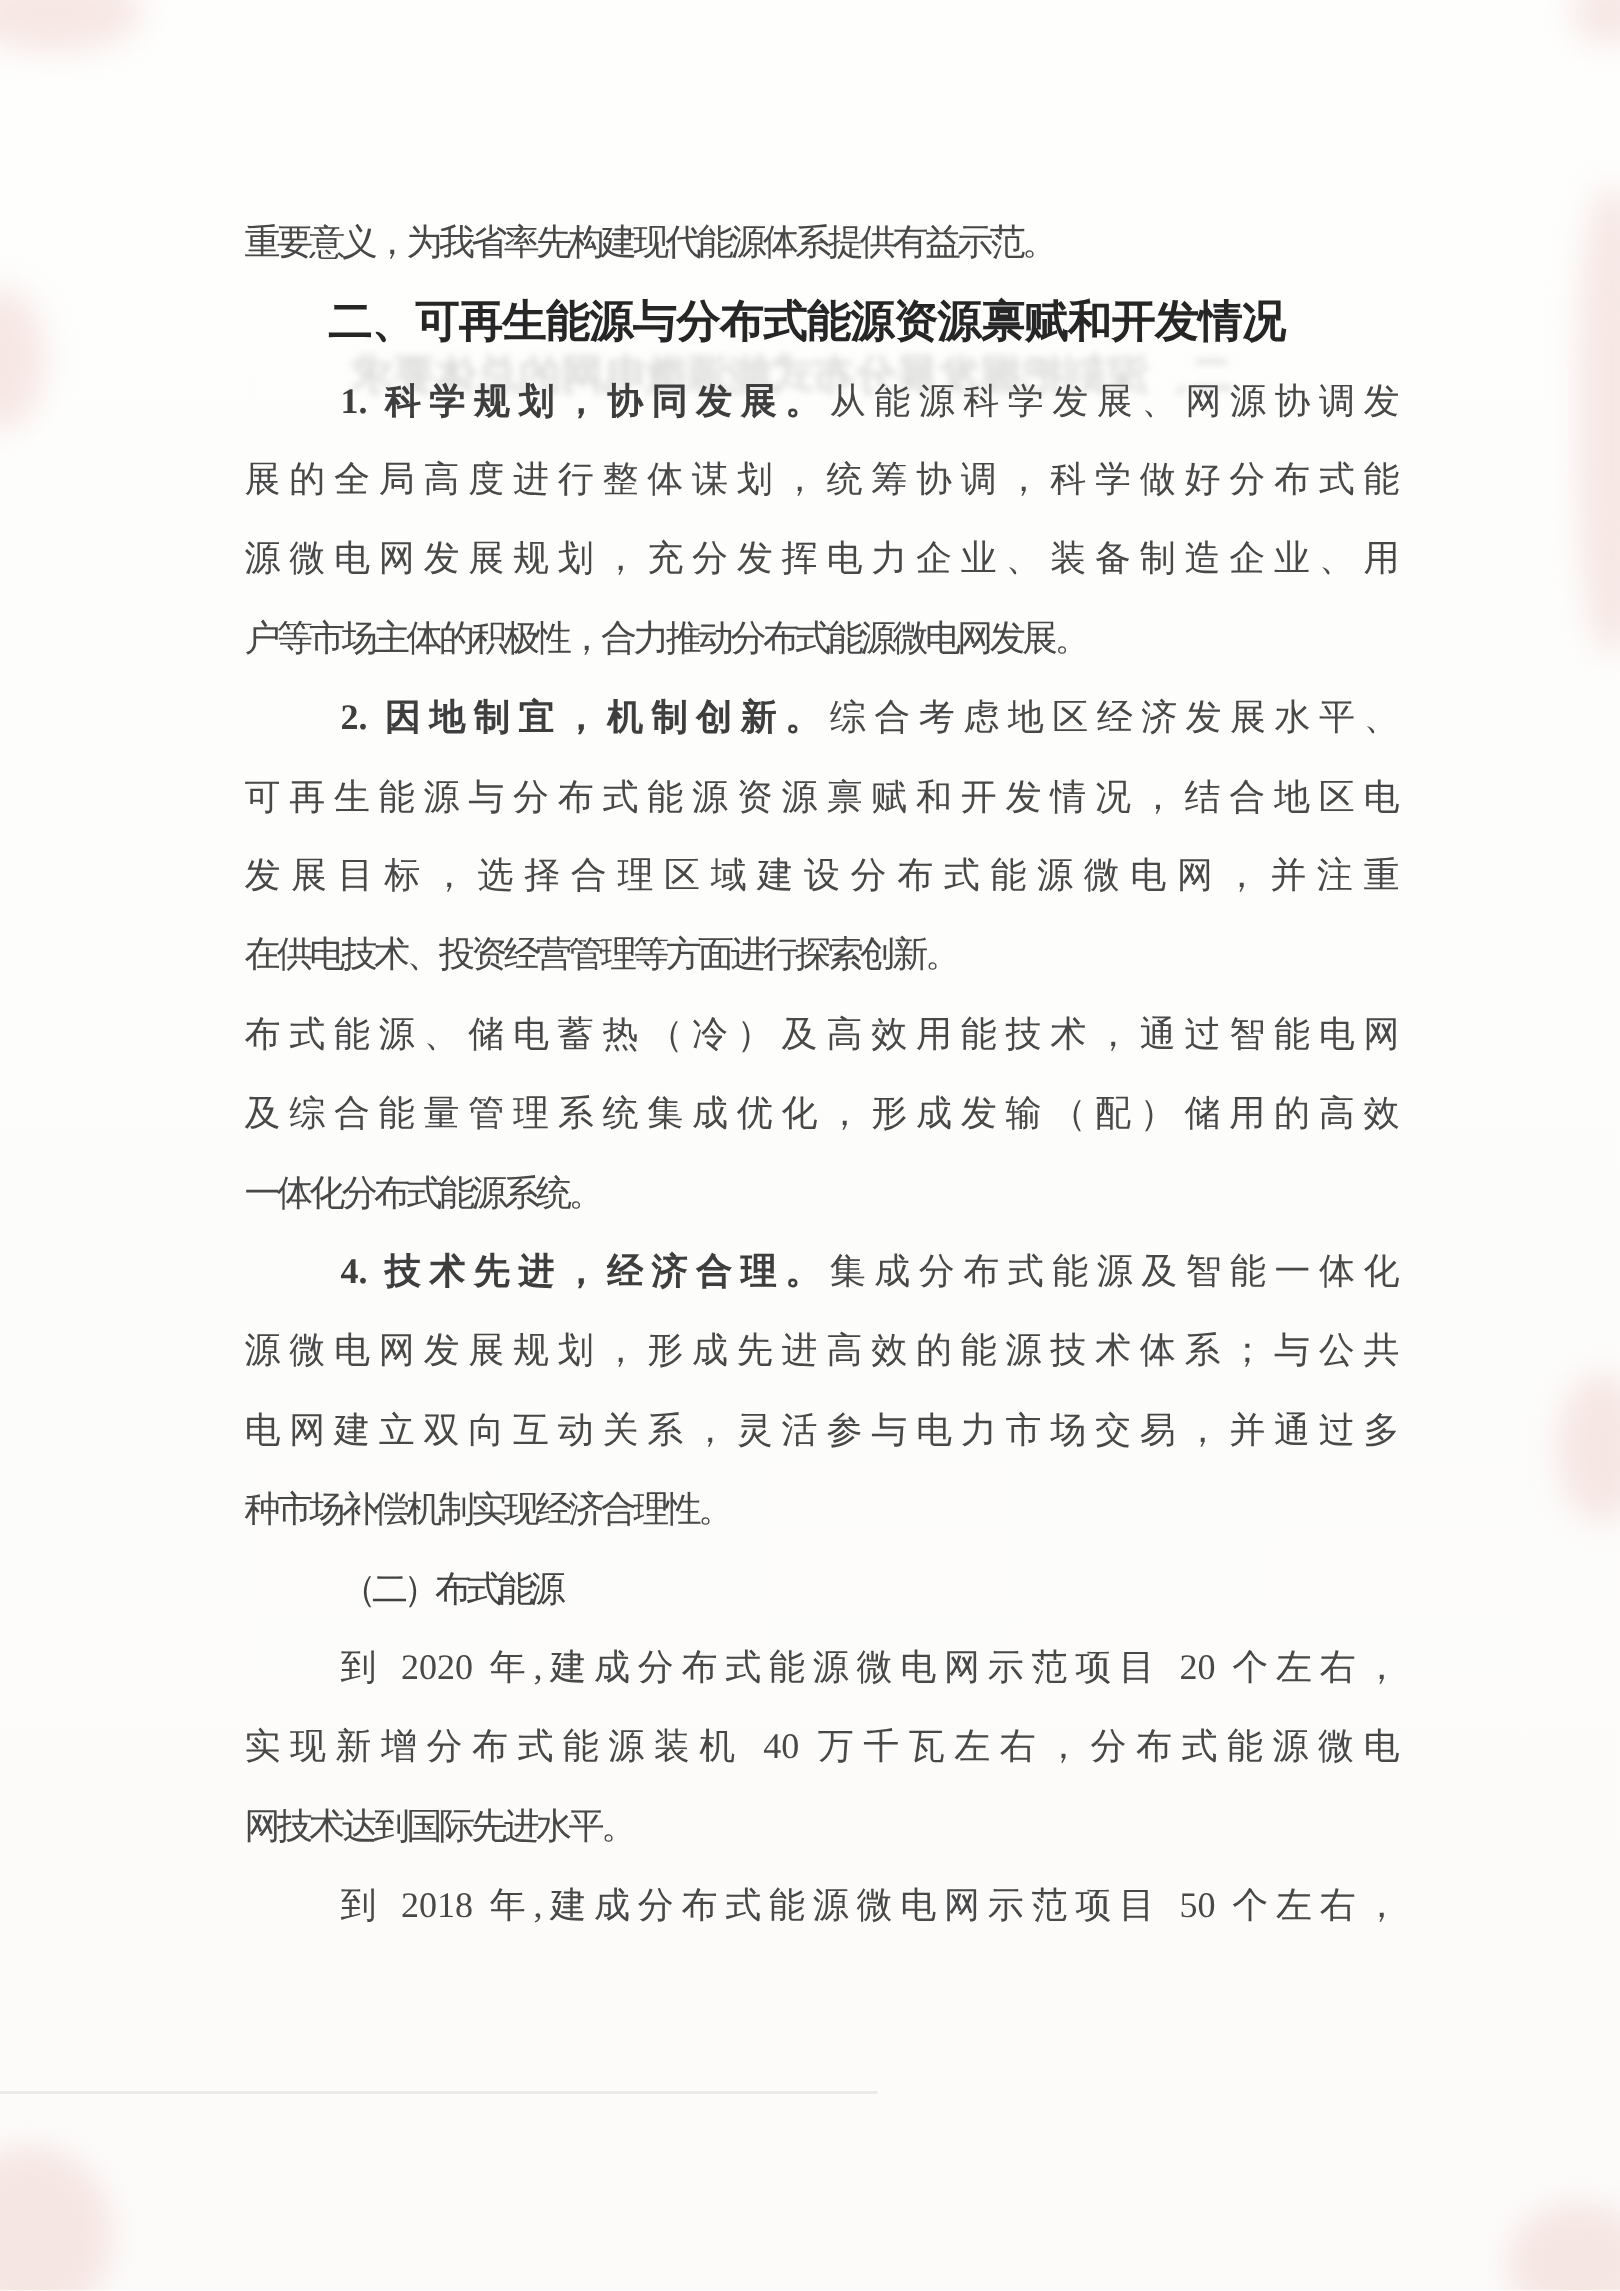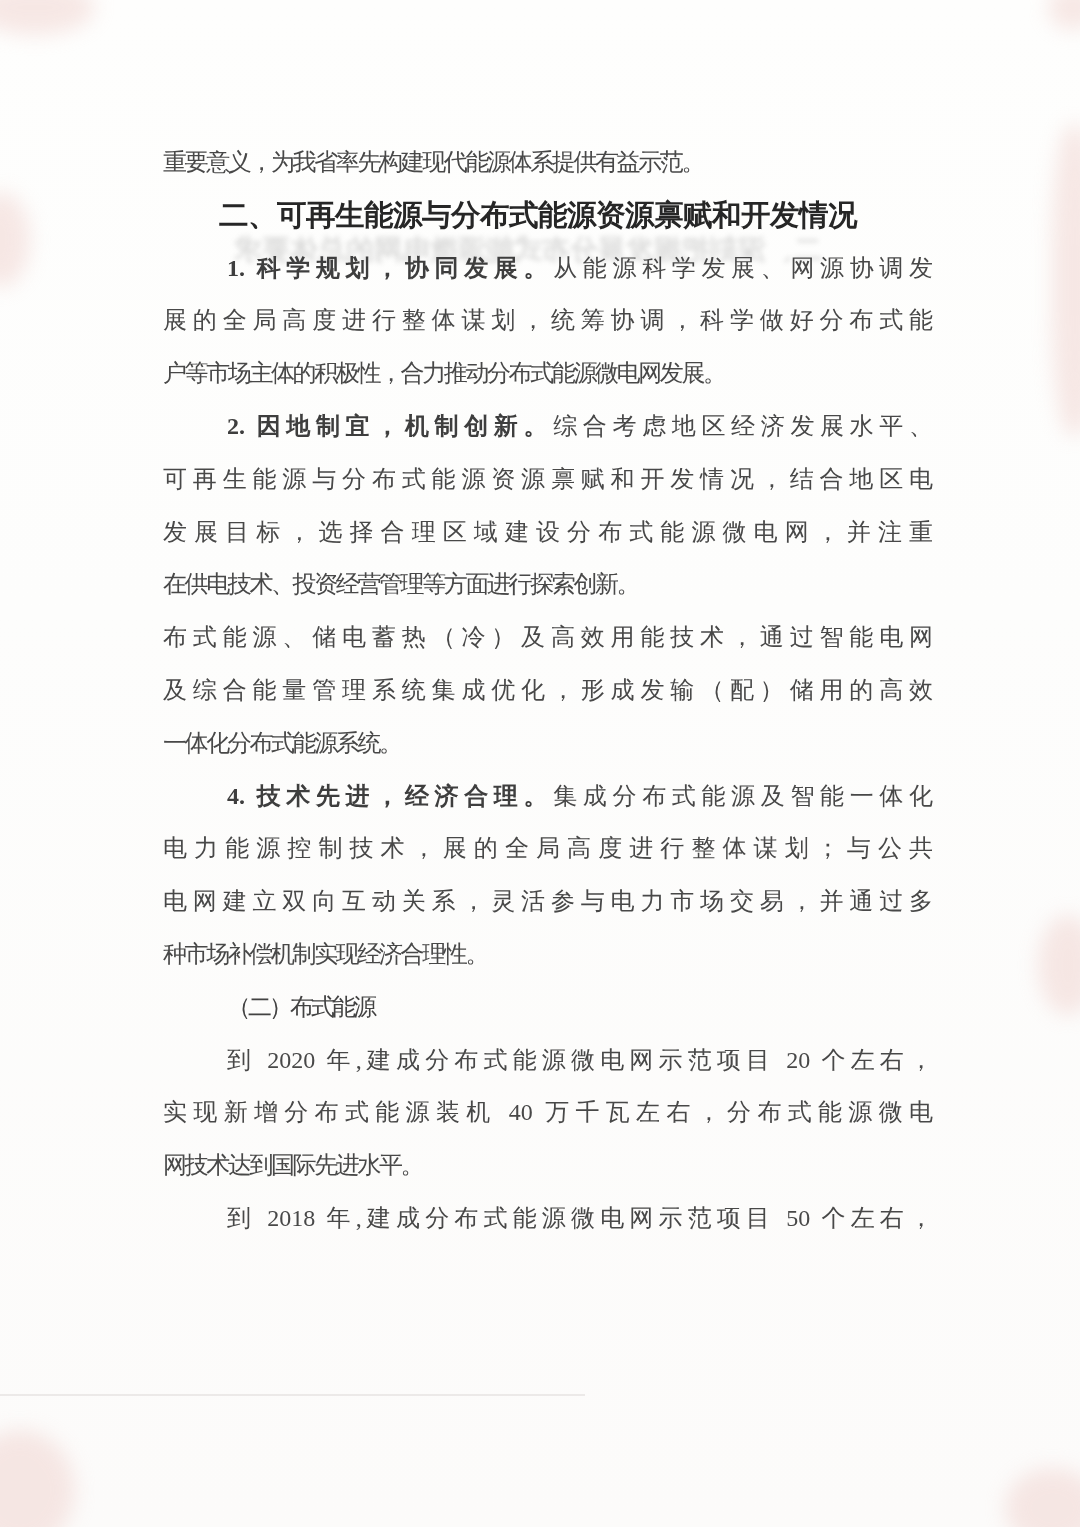--- a/index.html
+++ b/index.html
@@ -115,30 +115,31 @@
 
   <div class="ghost">二、深刻把握发展分布式能源微电网的总体要求</div>
 
   <div class="streak"></div>
 
   <div class="text-block">
       <div class="line body natural">重要意义，为我省率先构建现代能源体系提供有益示范。</div>
       <div class="line heading natural">二、可再生能源与分布式能源资源禀赋和开发情况</div>
       <div class="line body indent justify"><span class="lead">1. 科学规划，协同发展。</span>从能源科学发展、网源协调发</div>
       <div class="line body justify">展的全局高度进行整体谋划，统筹协调，科学做好分布式能</div>
+      <div class="line body justify">源微电网发展规划，充分发挥电力企业、装备制造企业、用</div>
       <div class="line body natural">户等市场主体的积极性，合力推动分布式能源微电网发展。</div>
       <div class="line body indent justify"><span class="lead">2. 因地制宜，机制创新。</span>综合考虑地区经济发展水平、</div>
       <div class="line body justify">可再生能源与分布式能源资源禀赋和开发情况，结合地区电</div>
       <div class="line body justify">发展目标，选择合理区域建设分布式能源微电网，并注重</div>
       <div class="line body natural">在供电技术、投资经营管理等方面进行探索创新。</div>
       <div class="line body justify">布式能源、储电蓄热（冷）及高效用能技术，通过智能电网</div>
       <div class="line body justify">及综合能量管理系统集成优化，形成发输（配）储用的高效</div>
       <div class="line body natural">一体化分布式能源系统。</div>
       <div class="line body indent justify"><span class="lead">4. 技术先进，经济合理。</span>集成分布式能源及智能一体化</div>
-      <div class="line body justify">电力能源控制技术，展的全局高度进行整体谋划；与公共</div>
+      <div class="line body justify">源微电网发展规划，形成先进高效的能源技术体系；与公共</div>
       <div class="line body justify">电网建立双向互动关系，灵活参与电力市场交易，并通过多</div>
       <div class="line body natural">种市场补偿机制实现经济合理性。</div>
       <div class="line subheading natural">（二）布式能源</div>
       <div class="line body indent justify">到 2020 年,建成分布式能源微电网示范项目 20 个左右，</div>
       <div class="line body justify">实现新增分布式能源装机 40 万千瓦左右，分布式能源微电</div>
       <div class="line body natural">网技术达到国际先进水平。</div>
       <div class="line body indent justify">到 2018 年,建成分布式能源微电网示范项目 50 个左右，</div>
     </div>
 
 </div>

